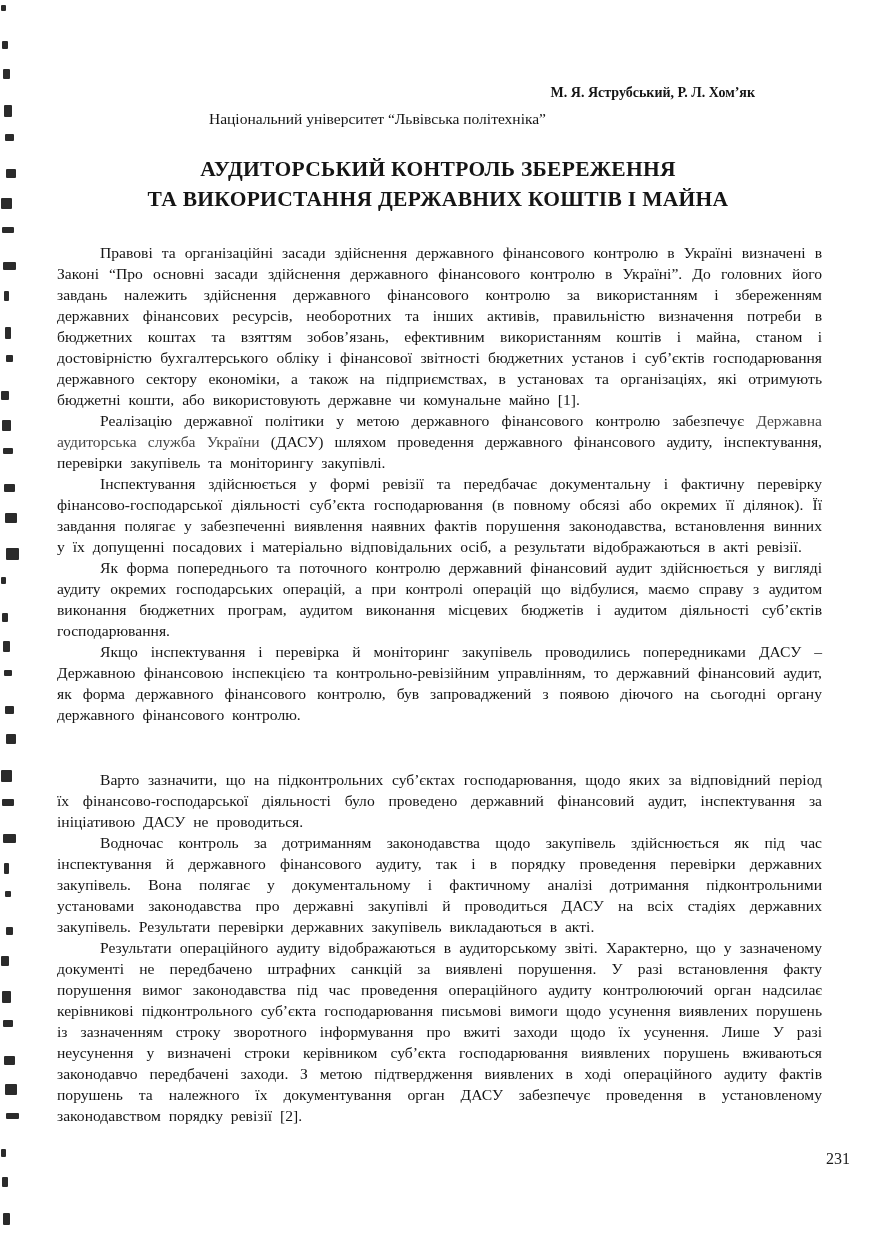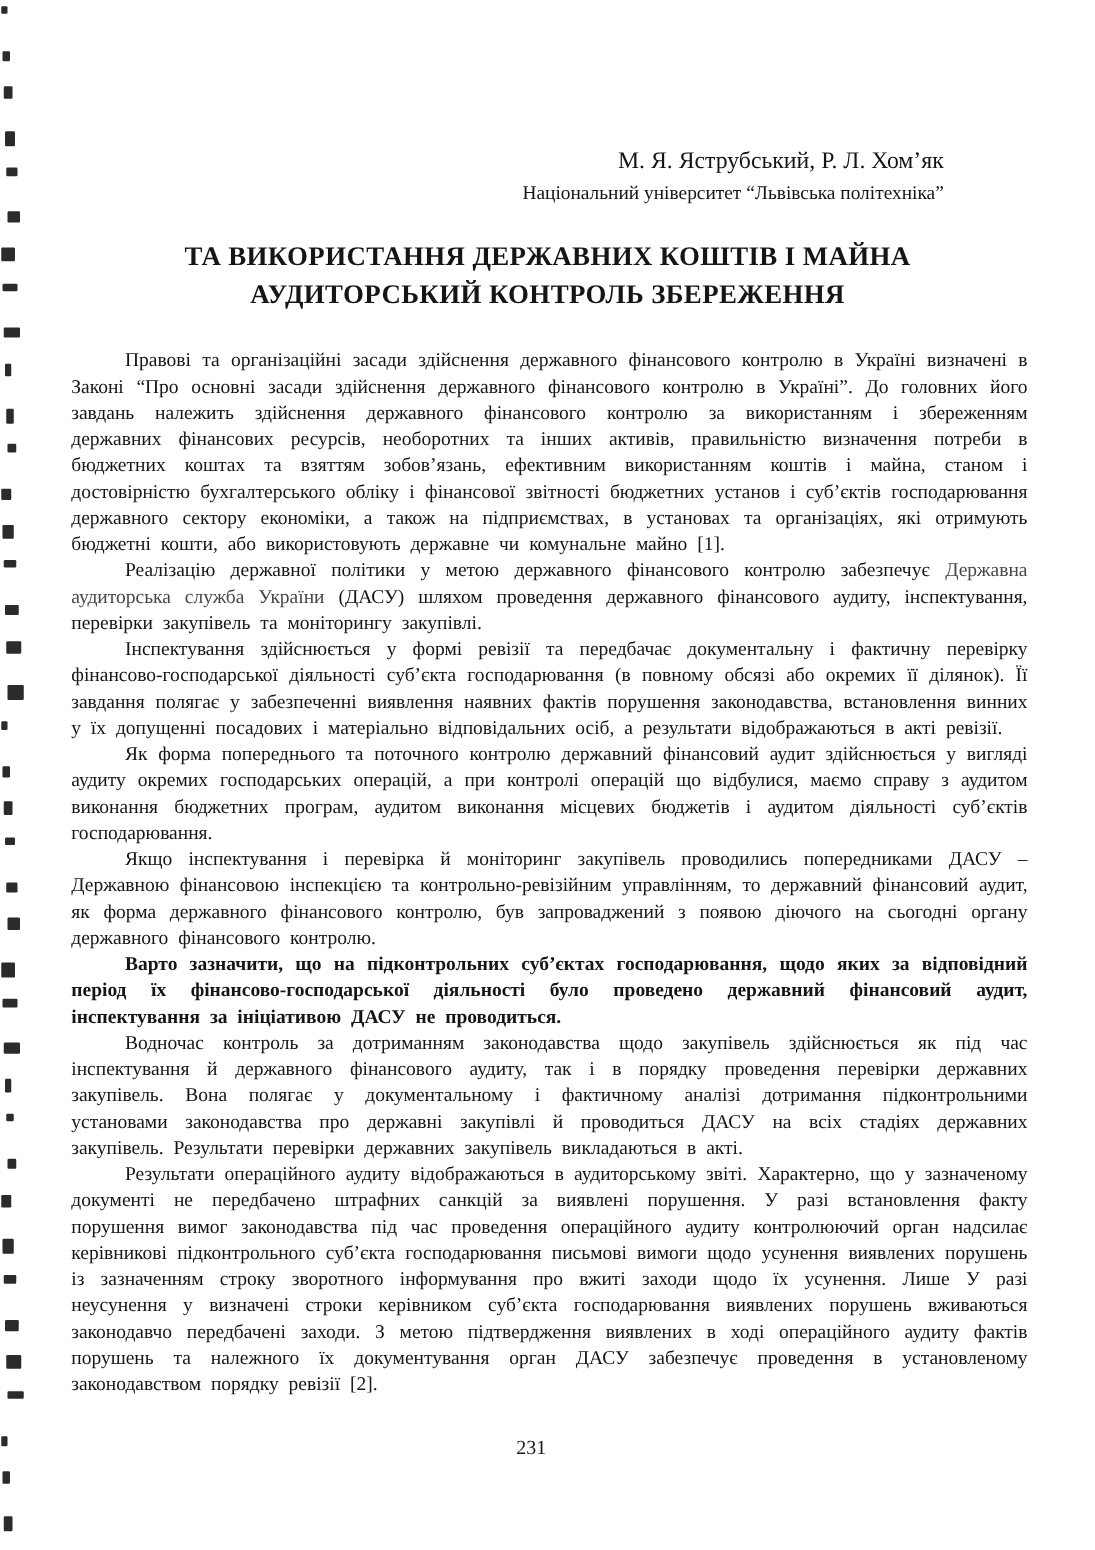--- a/index.html
+++ b/index.html
@@ -12,51 +12,51 @@
     color:#151515;
   }
   .page { position:relative; width:876px; height:1240px; }
 
   
   .scan-marks { position:absolute; left:0; top:0; width:20px; height:1240px; }
   .scan-marks .mark { position:absolute; background:#2b2b2b; border-radius:1px; }
 
   
   .byline { padding:84px 121px 0 0; text-align:right; }
-  .authors { font-weight:normal; font-size:19px; line-height:17px;margin-top:36px; }
-  .affiliation { font-size:15.5px; line-height:17px; margin-top:9px; }
+  .authors { font-weight:bold; font-size:14px; line-height:17px; }
+  .affiliation { font-size:15.5px; line-height:17px; margin-top:9px;text-align:center; }
 
   
   .title {
     margin-top:27px;
     text-align:center;
     font-weight:bold;
     font-size:21.5px;
     line-height:30px;
     letter-spacing:0.3px;
   }
 
   
   .article {
     margin:28px 54px 0 57px;
     text-align:justify;
     font-size:15.6px;
     line-height:21px;
     word-spacing:4px;
   }
   .article p { margin:0; text-indent:43px; }
-  .article p.bold-para { font-weight:bold; }
+  .article p.bold-para { font-weight:normal;margin-top:44px; }
   .article span.bold { font-weight:normal; }
   .article span.light { color:#474747; }
 
   
   .page-number {
     position:absolute;
     left:0; right:26px; top:1150px;
-    text-align:center;
+    text-align:right;
     font-size:16px;
     color:#1a1a1a;
   }
 </style>
 </head>
 <body>
 
 <div class="page">
 
   <div class="scan-marks">
@@ -100,22 +100,22 @@
       <div class="mark" style="left: 2px; top: 1177.42px; width: 6px; height: 10px; background: rgb(43, 43, 43);"></div>
       <div class="mark" style="left: 3px; top: 1213.08px; width: 7px; height: 12px; background: rgb(43, 43, 43);"></div>
     </div>
 
   <div class="byline">
     <div class="authors">М. Я. Яструбський, Р. Л. Хом’як</div>
     <div class="affiliation">Національний університет “Львівська політехніка”</div>
   </div>
 
   <div class="title">
+    <div>АУДИТОРСЬКИЙ КОНТРОЛЬ ЗБЕРЕЖЕННЯ</div>
     <div>ТА ВИКОРИСТАННЯ ДЕРЖАВНИХ КОШТІВ І МАЙНА</div>
-    <div>АУДИТОРСЬКИЙ КОНТРОЛЬ ЗБЕРЕЖЕННЯ</div>
   </div>
 
   <div class="article">
       <p><span>Правові та організаційні засади здійснення державного фінансового контролю в Україні визначені в Законі “Про основні засади здійснення державного фінансового контролю в Україні”. До головних його завдань належить здійснення державного фінансового контролю за використанням і збереженням державних фінансових ресурсів, необоротних та інших активів, правильністю визначення потреби в бюджетних коштах та взяттям зобов’язань, ефективним використанням коштів і майна, станом і достовірністю бухгалтерського обліку і фінансової звітності бюджетних установ і суб’єктів господарювання державного сектору економіки, а також на підприємствах, в установах та організаціях, які отримують бюджетні кошти, або використовують державне чи комунальне майно [1].</span></p>
       <p><span>Реалізацію державної політики у метою державного фінансового контролю забезпечує </span><span class="light">Державна аудиторська служба України</span><span> (ДАСУ) шляхом проведення державного фінансового аудиту, інспектування, перевірки закупівель та моніторингу закупівлі.</span></p>
       <p><span>Інспектування здійснюється у формі ревізії та передбачає документальну і фактичну перевірку фінансово-господарської діяльності суб’єкта господарювання (в повному обсязі або окремих її ділянок). Її завдання полягає у забезпеченні виявлення наявних фактів порушення законодавства, встановлення винних у їх допущенні посадових і матеріально відповідальних осіб, а результати відображаються в акті ревізії.</span></p>
       <p><span>Як форма попереднього та поточного контролю державний фінансовий аудит здійснюється у вигляді аудиту окремих господарських операцій, а при контролі операцій що відбулися, маємо справу з аудитом виконання бюджетних програм, аудитом виконання місцевих бюджетів і аудитом діяльності суб’єктів господарювання.</span></p>
       <p><span>Якщо інспектування і перевірка й моніторинг закупівель проводились попередниками ДАСУ – Державною фінансовою інспекцією та контрольно-ревізійним управлінням, то державний фінансовий аудит, як форма державного фінансового контролю, був запроваджений з появою діючого на сьогодні органу державного фінансового контролю.</span></p>
       <p class="bold-para"><span>Варто зазначити, що на підконтрольних суб’єктах господарювання, щодо яких за відповідний період їх фінансово-господарської діяльності було проведено державний фінансовий аудит, інспектування за ініціативою ДАСУ не проводиться.</span></p>
       <p><span>Водночас контроль за дотриманням законодавства щодо закупівель здійснюється як під час інспектування й державного фінансового аудиту, так і в порядку проведення перевірки державних закупівель. Вона полягає у документальному і фактичному аналізі дотримання підконтрольними установами законодавства про державні закупівлі й проводиться </span><span class="bold">ДАСУ</span><span> на всіх стадіях державних закупівель. Результати перевірки державних закупівель викладаються в акті.</span></p>

